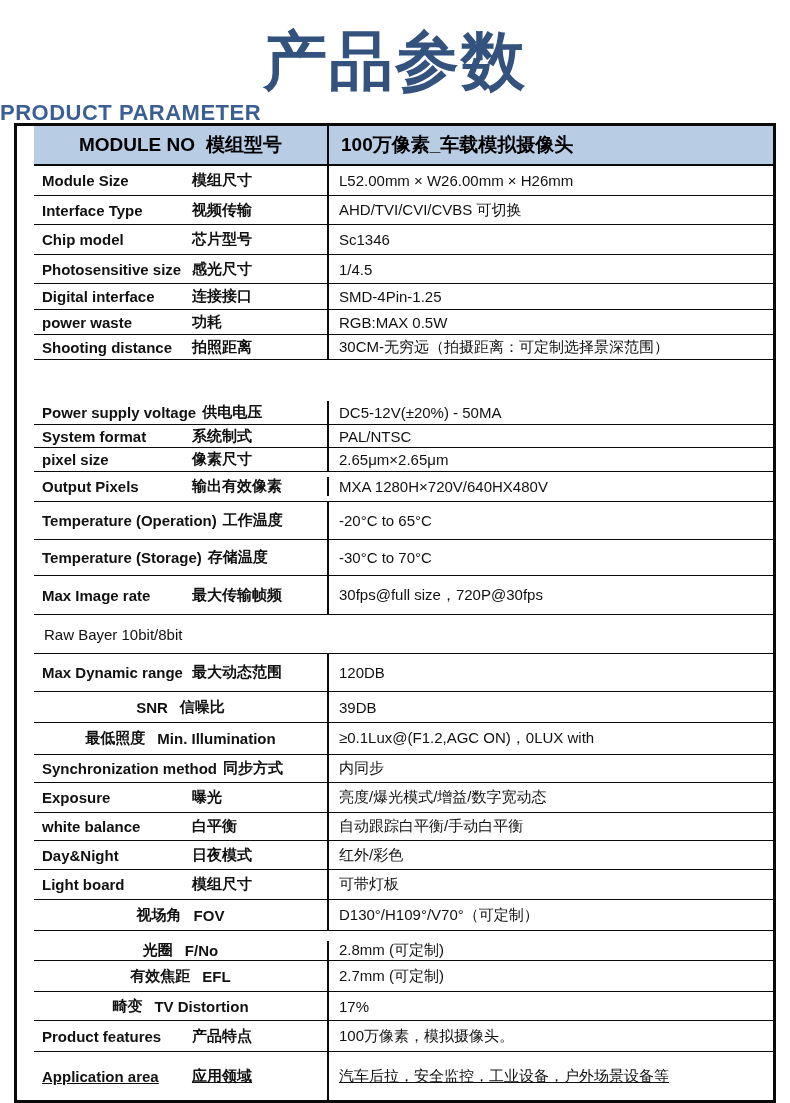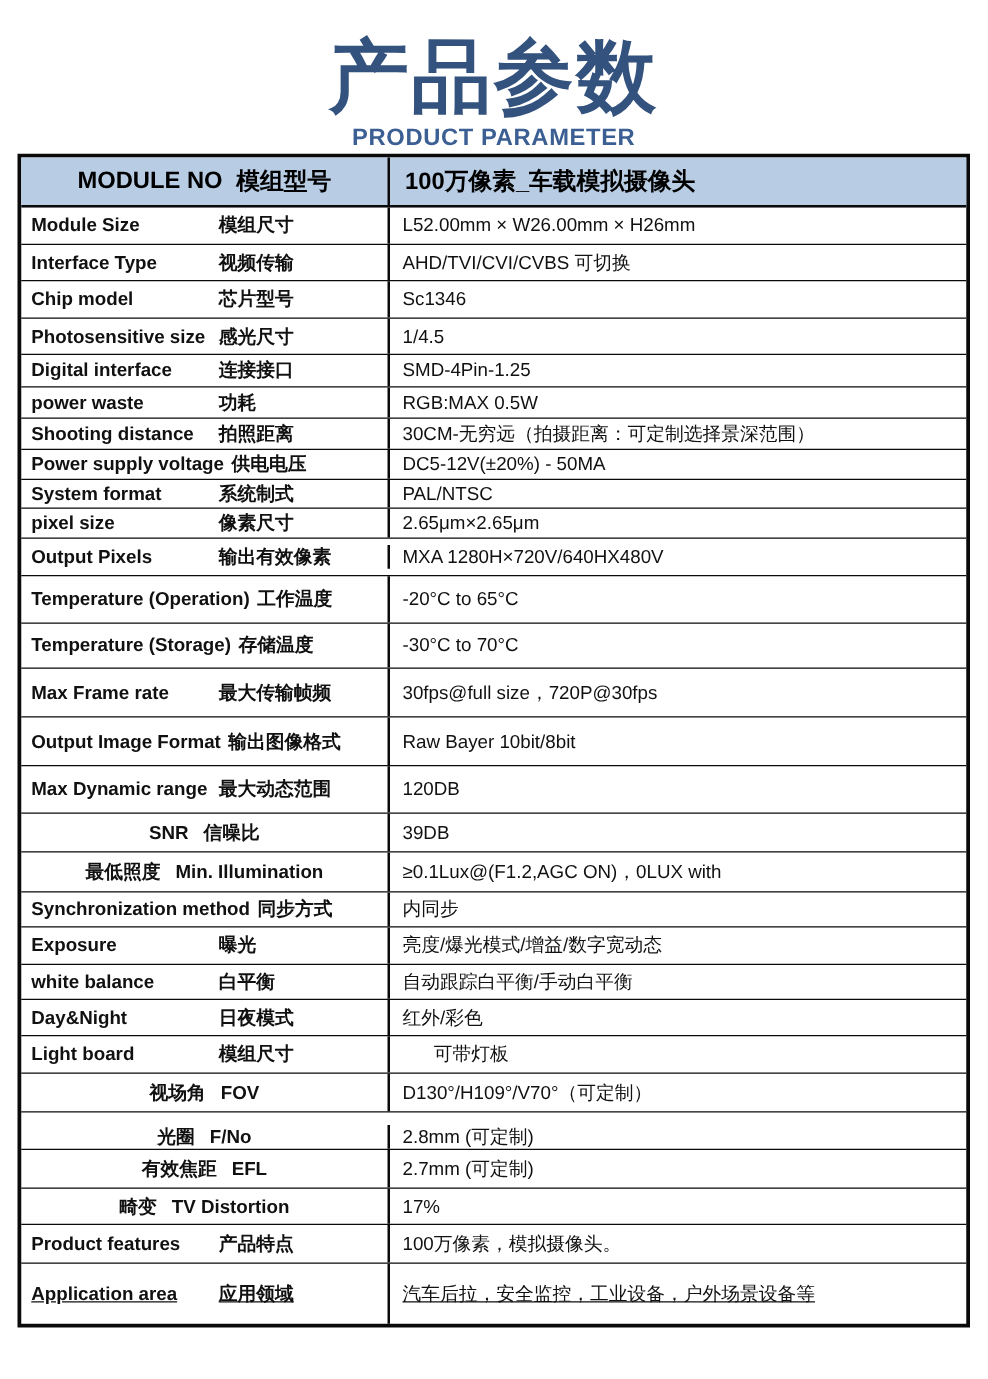--- a/index.html
+++ b/index.html
@@ -12,26 +12,26 @@
   html,body{margin:0;padding:0;}
   body{
     width:790px;height:1103px;background:#ffffff;position:relative;
     font-family:"Liberation Sans","DejaVu Sans",sans-serif;color:var(--c-text);
   }
   .title{
     text-align:center;margin:26px 0 0 0;font-size:64px;font-weight:bold;
     color:var(--c-title);line-height:1.12;letter-spacing:2px;
   }
   .subtitle{
-    text-align:center;margin:2px 0 16px 0;font-size:19px;font-weight:bold;
+    text-align:left;margin:2px 0 16px 0;font-size:22px;font-weight:bold;
     color:var(--c-subtitle);letter-spacing:0.5px;
   }
   .tbl{
     position:absolute;left:14px;top:123px;width:762px;
-    border:3px solid var(--c-border);box-sizing:border-box;background:#fff;
+    border:3px solid var(--c-border);box-sizing:border-box;background:#fff;padding-left:17px;
   }
   .hdr{
     display:flex;height:40px;background:var(--c-header-bg);
     border-bottom:2px solid var(--c-border);box-sizing:border-box;
     font-weight:bold;font-size:19px;color:#000;
   }
   .hdr-left{
     flex:0 0 295px;border-right:2px solid var(--c-border);box-sizing:border-box;
     display:flex;align-items:center;justify-content:center;gap:11px;white-space:nowrap;
   }
@@ -124,21 +124,21 @@
       </div>
       <div class="row" style="height: 25px;">
         <div class="cell-label">
           <span class="p1">Shooting distance</span>
           <span class="p2">拍照距离</span>
         </div>
         <div class="cell-value">
           <span>30CM-无穷远（拍摄距离：可定制选择景深范围）</span>
         </div>
       </div>
-      <div class="row" style="height: 24px;">
+      <div class="row" style="height: 24px; margin-top: 41px;">
         <div class="cell-label">
           <span class="p1">Power supply voltage</span>
           <span class="p2">供电电压</span>
         </div>
         <div class="cell-value">
           <span>DC5-12V(±20%) - 50MA</span>
         </div>
       </div>
       <div class="row" style="height: 23px;">
         <div class="cell-label">
@@ -180,32 +180,28 @@
         <div class="cell-label">
           <span class="p1">Temperature (Storage)</span>
           <span class="p2">存储温度</span>
         </div>
         <div class="cell-value">
           <span>-30°C to 70°C</span>
         </div>
       </div>
       <div class="row" style="height: 39px;">
         <div class="cell-label">
-          <span class="p1">Max Frame rate</span>
+          <span class="p1">Max Image rate</span>
           <span class="p2">最大传输帧频</span>
         </div>
         <div class="cell-value">
           <span>30fps@full size，720P@30fps</span>
         </div>
       </div>
       <div class="row" style="height: 39px;">
-        <div class="cell-label">
-          <span class="p1">Output Image Format</span>
-          <span class="p2">输出图像格式</span>
-        </div>
         <div class="cell-value">
           <span>Raw Bayer 10bit/8bit</span>
         </div>
       </div>
       <div class="row" style="height: 38px;">
         <div class="cell-label">
           <span class="p1">Max Dynamic range</span>
           <span class="p2">最大动态范围</span>
         </div>
         <div class="cell-value">
@@ -259,21 +255,21 @@
       </div>
       <div class="row" style="height: 29px;">
         <div class="cell-label">
           <span class="p1">Day&amp;Night</span>
           <span class="p2">日夜模式</span>
         </div>
         <div class="cell-value">
           <span>红外/彩色</span>
         </div>
       </div>
-      <div class="row" style="height: 30px; gap: 25px;">
+      <div class="row" style="height: 30px;">
         <div class="cell-label">
           <span class="p1">Light board</span>
           <span class="p2">模组尺寸</span>
         </div>
         <div class="cell-value">
           <span>可带灯板</span>
         </div>
       </div>
       <div class="row" style="height: 31px;">
         <div class="cell-label centered">

